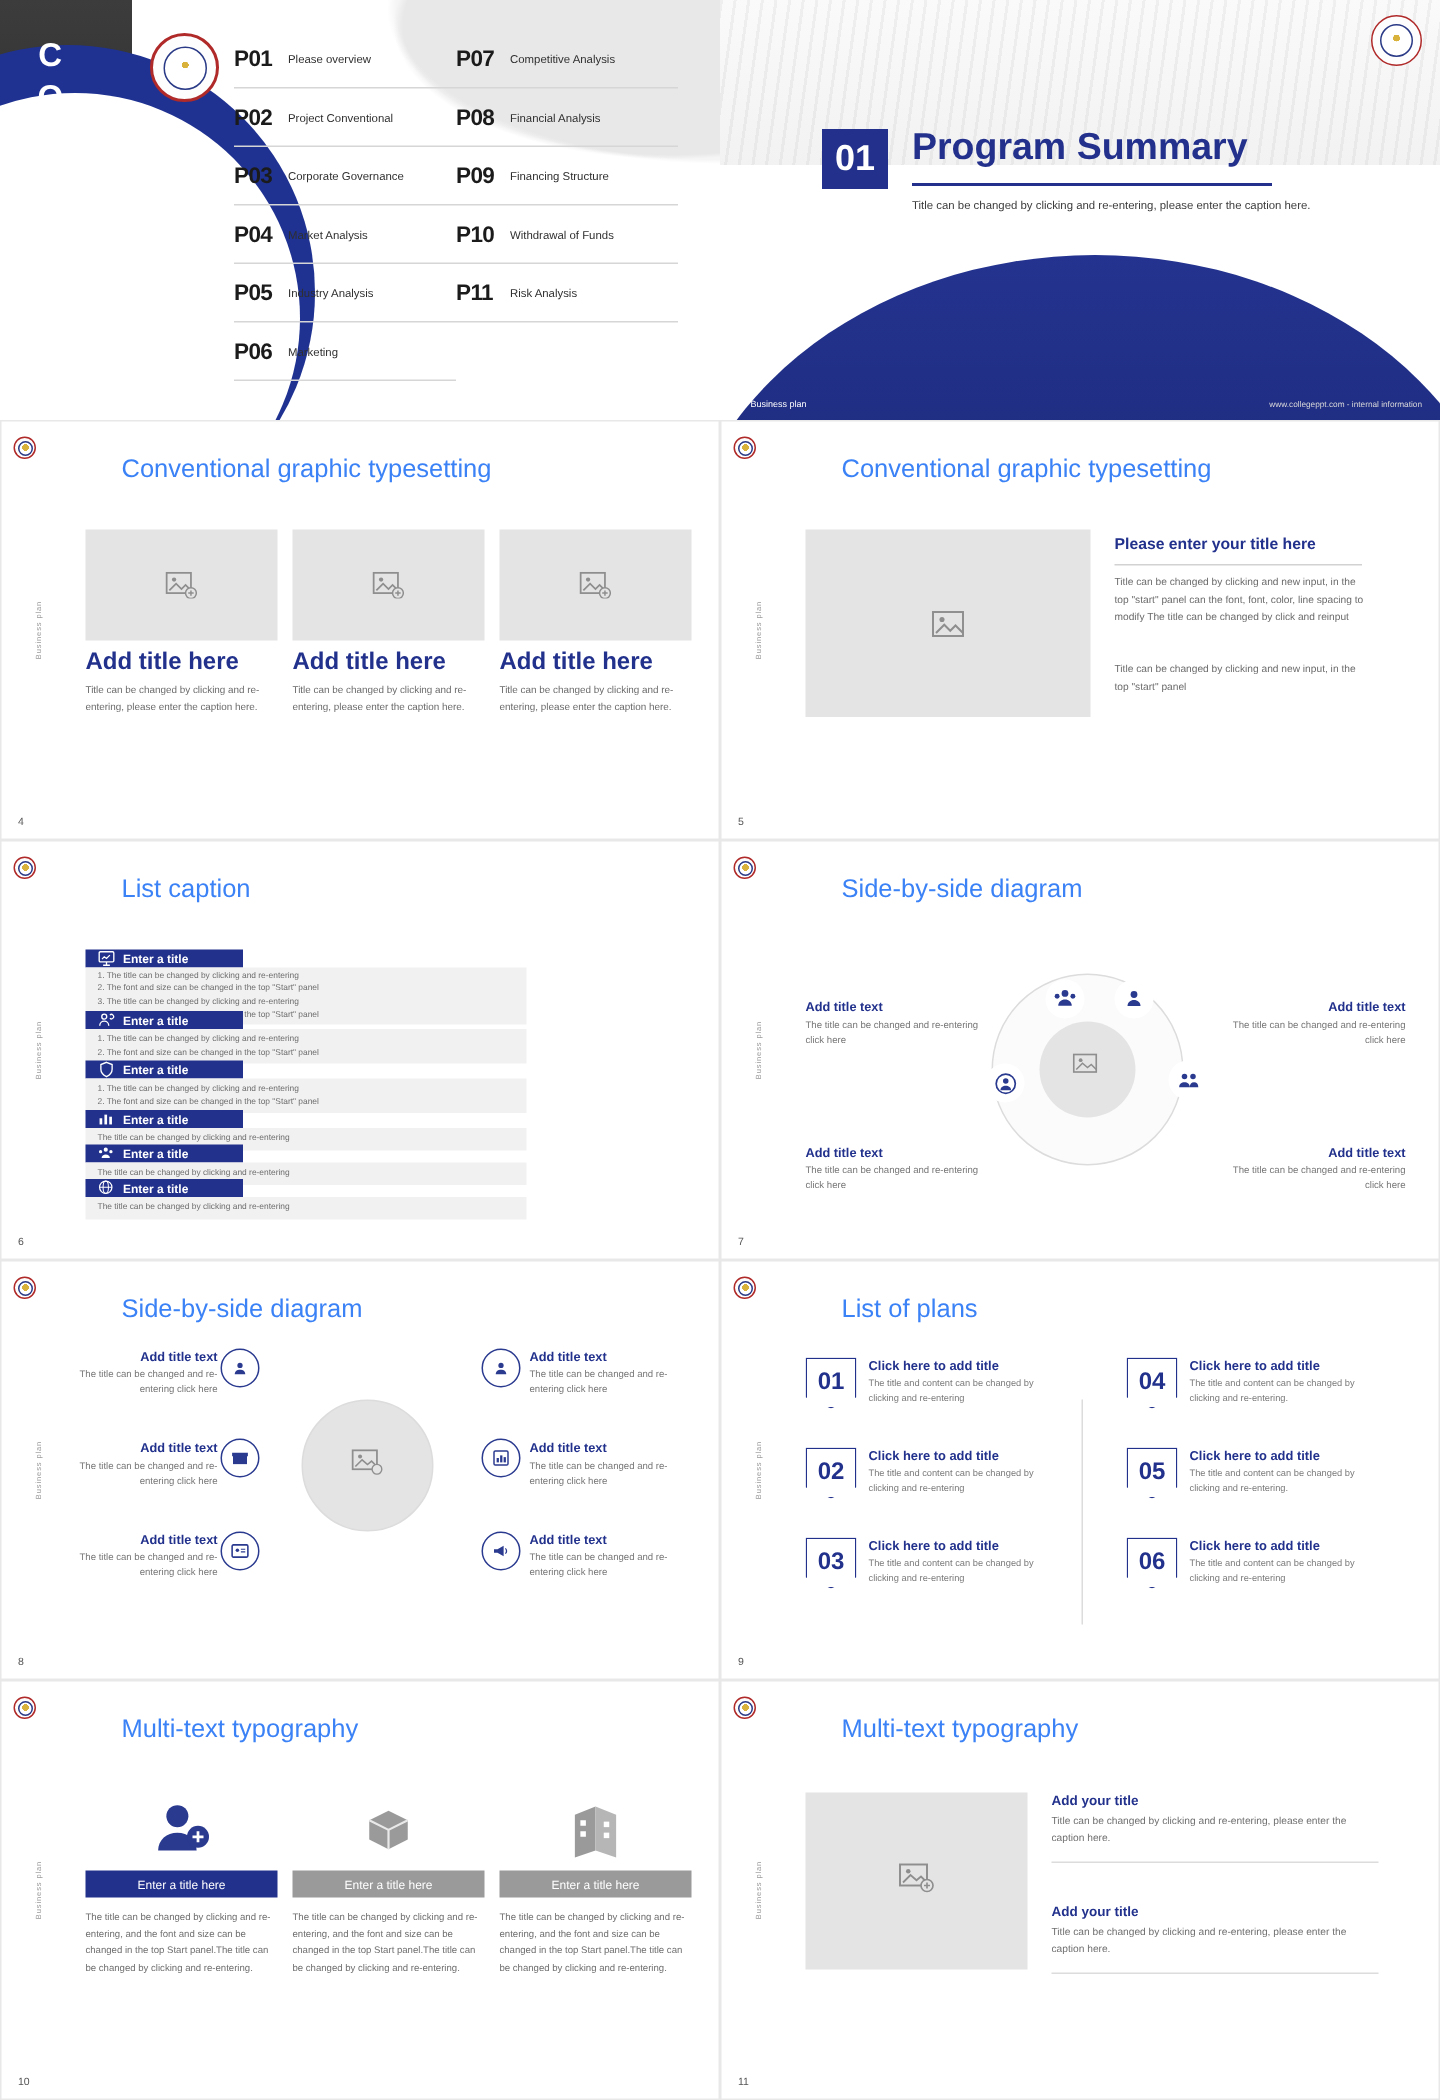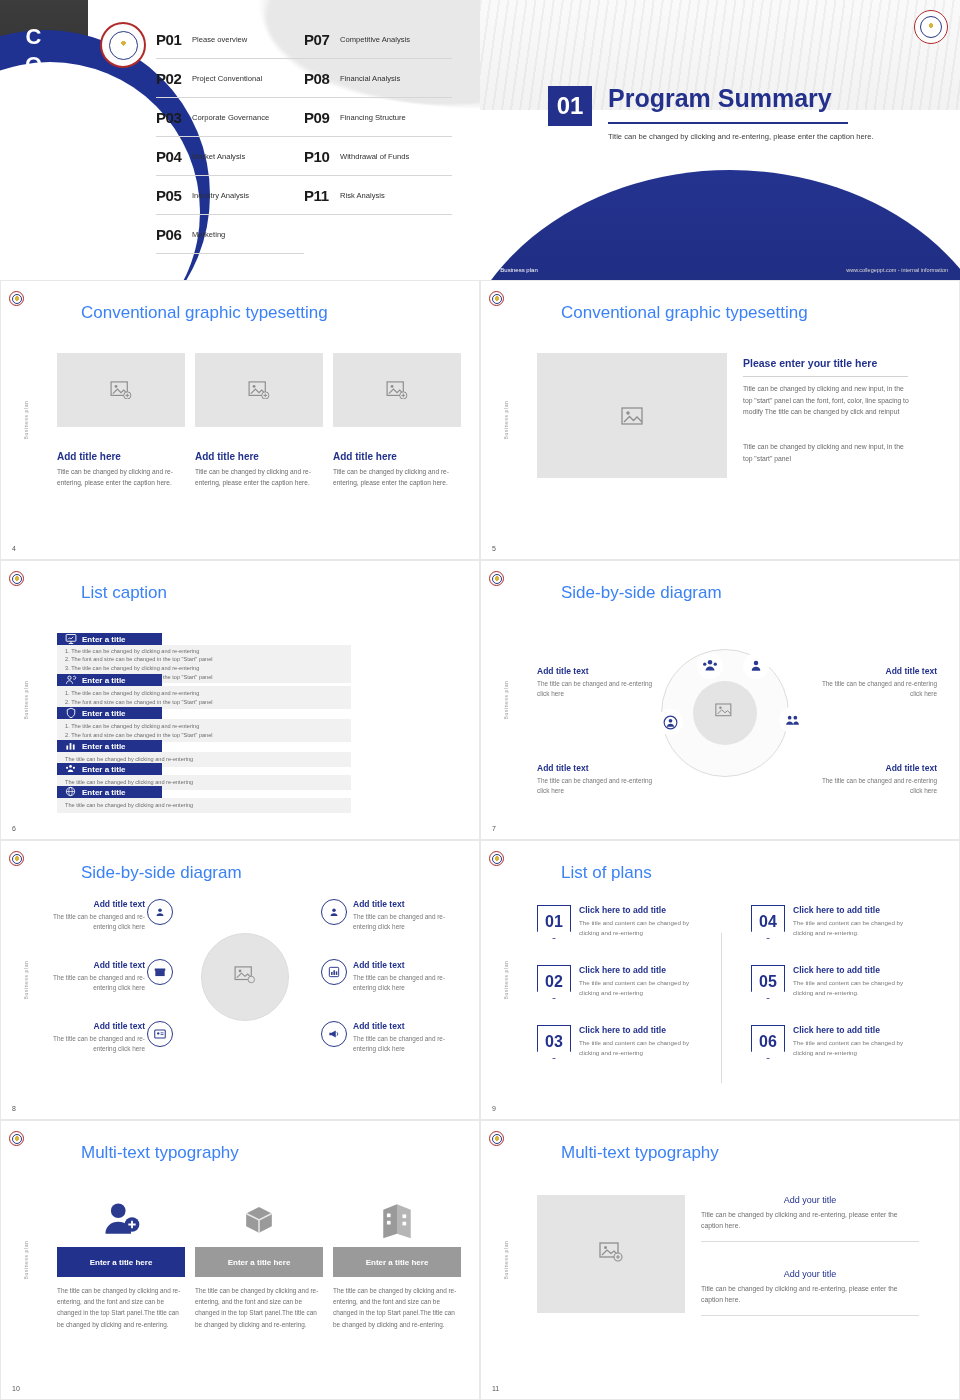--- a/index.html
+++ b/index.html
@@ -155,21 +155,21 @@
   .imgbox {
     background: #e4e4e4;
     display: flex; align-items: center; justify-content: center;
   }
   .ph-icon { width: 22px; height: 18px; position: relative; }
   .ph-icon svg { display: block; }
 
   
   .s4 .col { position: absolute; top: 72px; width: 128px; }
   .s4 .col .imgbox { width: 128px; height: 74px; }
-  .s4 .h { margin-top: 24px; font-size: 10px; font-weight: 700; color: #22318c; }
+  .s4 .h { margin-top: 6px; font-size: 16px; font-weight: 700; color: #22318c; }
   .s4 .p { margin-top: 5px; font-size: 6.6px; color: #6b6b6b; line-height: 1.65; }
 
   
   .s5 .imgbox { position: absolute; left: 56px; top: 72px; width: 190px; height: 125px; }
   .s5 .rtitle { position: absolute; left: 262px; top: 76px; font-size: 10.5px; font-weight: 700; color: #22318c; }
   .s5 .rline { position: absolute; left: 262px; top: 95px; width: 165px; height: 1px; background: #d2d2d2; }
   .s5 .rp1 { position: absolute; left: 262px; top: 102px; width: 170px; font-size: 6.8px; color: #6b6b6b; line-height: 1.7; }
   .s5 .rp2 { position: absolute; left: 262px; top: 160px; width: 170px; font-size: 6.8px; color: #6b6b6b; line-height: 1.7; }
 
   
@@ -219,31 +219,31 @@
     clip-path: polygon(0 0, 100% 0, 100% 78%, 50% 100%, 0 78%);
   }
   .s9 .t { font-size: 8.6px; font-weight: 700; color: #22318c; }
   .s9 .d { font-size: 6.2px; color: #7a7a7a; line-height: 1.6; margin-top: 3px; width: 125px; }
   .s9 .vline { position: absolute; top: 92px; height: 150px; width: 1px; background: #dcdcdc; }
 
   
   .s10 .col { position: absolute; top: 70px; width: 128px; text-align: center; }
   .s10 .ic { height: 56px; display: flex; align-items: center; justify-content: center; }
   .s10 .bar {
-    height: 30px; color: #fff; font-size: 8px; font-weight: 700;
+    height: 18px; color: #fff; font-size: 8px; font-weight: 400;
     display: flex; align-items: center; justify-content: center;
   }
   .s10 .bar.blue { background: #22318c; }
   .s10 .bar.grey { background: #9a9a9a; }
   .s10 .p { margin-top: 8px; font-size: 6.4px; color: #6f6f6f; line-height: 1.75; text-align: left; }
 
   
   .s11 .imgbox { position: absolute; left: 56px; top: 74px; width: 148px; height: 118px; }
   .s11 .blk { position: absolute; left: 220px; width: 218px; }
-  .s11 .bt { font-size: 9px; font-weight: 400; color: #22318c; text-align: center; }
+  .s11 .bt { font-size: 9px; font-weight: 700; color: #22318c; }
   .s11 .bp { margin-top: 5px; font-size: 6.8px; color: #6f6f6f; line-height: 1.6; }
   .s11 .hr { margin-top: 9px; height: 1px; background: #dcdcdc; }
 </style>
 </head>
 <body>
 
 <div class="sheet">
 
   <div class="slide nb s1">
     <div class="darkband"></div>

